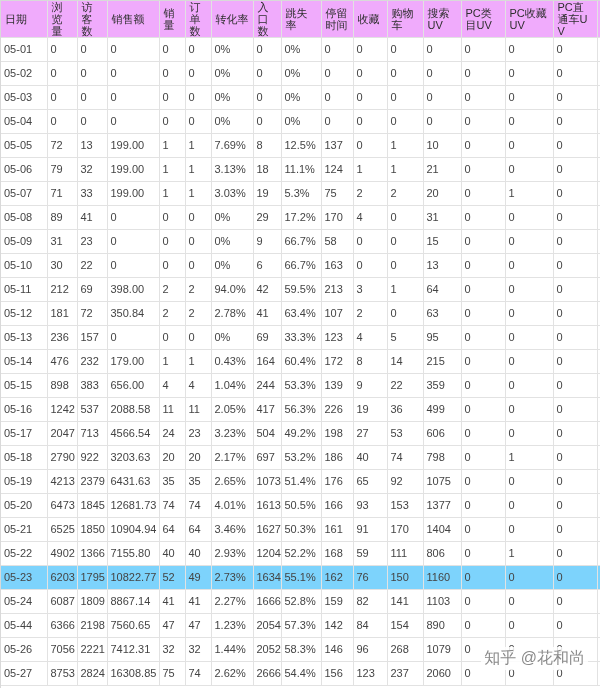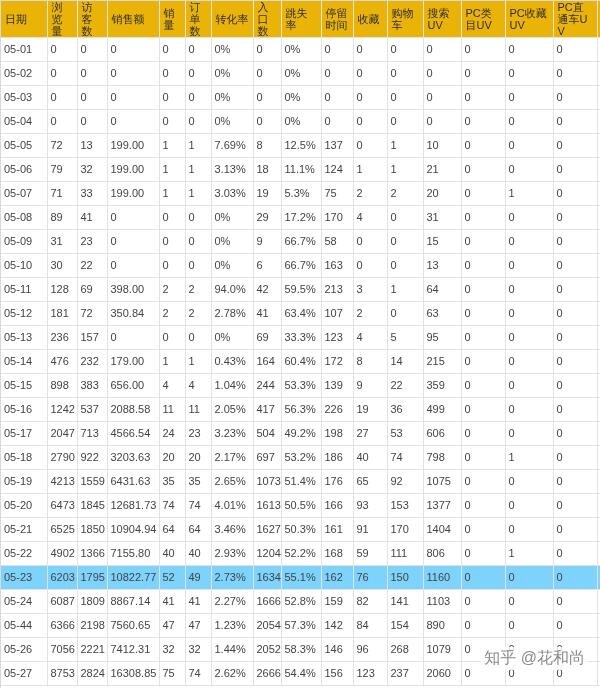--- a/index.html
+++ b/index.html
@@ -45,21 +45,21 @@
     height: 23px;
     line-height: 23px;
   }
   table.data-table thead th {
     height: 34px;
     line-height: 13px;
     color: #2f2f2f;
     font-size: 11px;
     text-align: left;
     vertical-align: middle;
-    background: #eab308;
+    background: #f0abfc;
     padding: 0 4px;
   }
   table.data-table thead th .hd {
     display: block;
     white-space: normal;
     word-break: break-all;
     line-height: 12px;
   }
   tr.alt td {
     background: #7dd3fc;
@@ -365,21 +365,21 @@
           <td>0</td>
           <td>0</td>
           <td>13</td>
           <td>0</td>
           <td>0</td>
           <td>0</td>
           <td>0</td>
         </tr>
         <tr>
           <td class="col-date">05-11</td>
-          <td>128</td>
+          <td>212</td>
           <td>69</td>
           <td>398.00</td>
           <td>2</td>
           <td>2</td>
           <td>94.0%</td>
           <td>42</td>
           <td>59.5%</td>
           <td>213</td>
           <td>3</td>
           <td>1</td>
@@ -518,21 +518,21 @@
           <td>74</td>
           <td>798</td>
           <td>0</td>
           <td>1</td>
           <td>0</td>
           <td>0</td>
         </tr>
         <tr>
           <td class="col-date">05-19</td>
           <td>4213</td>
-          <td>1559</td>
+          <td>2379</td>
           <td>6431.63</td>
           <td>35</td>
           <td>35</td>
           <td>2.65%</td>
           <td>1073</td>
           <td>51.4%</td>
           <td>176</td>
           <td>65</td>
           <td>92</td>
           <td>1075</td>

